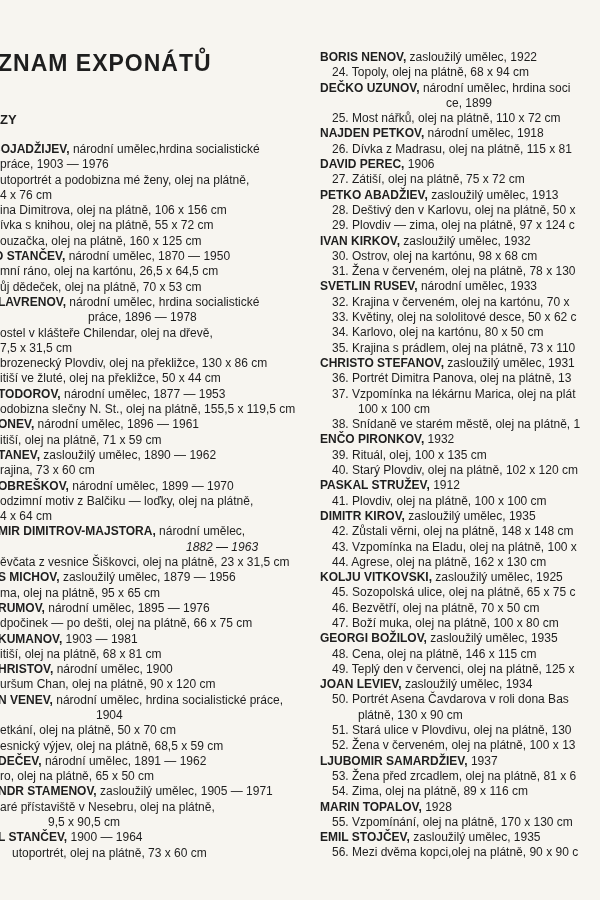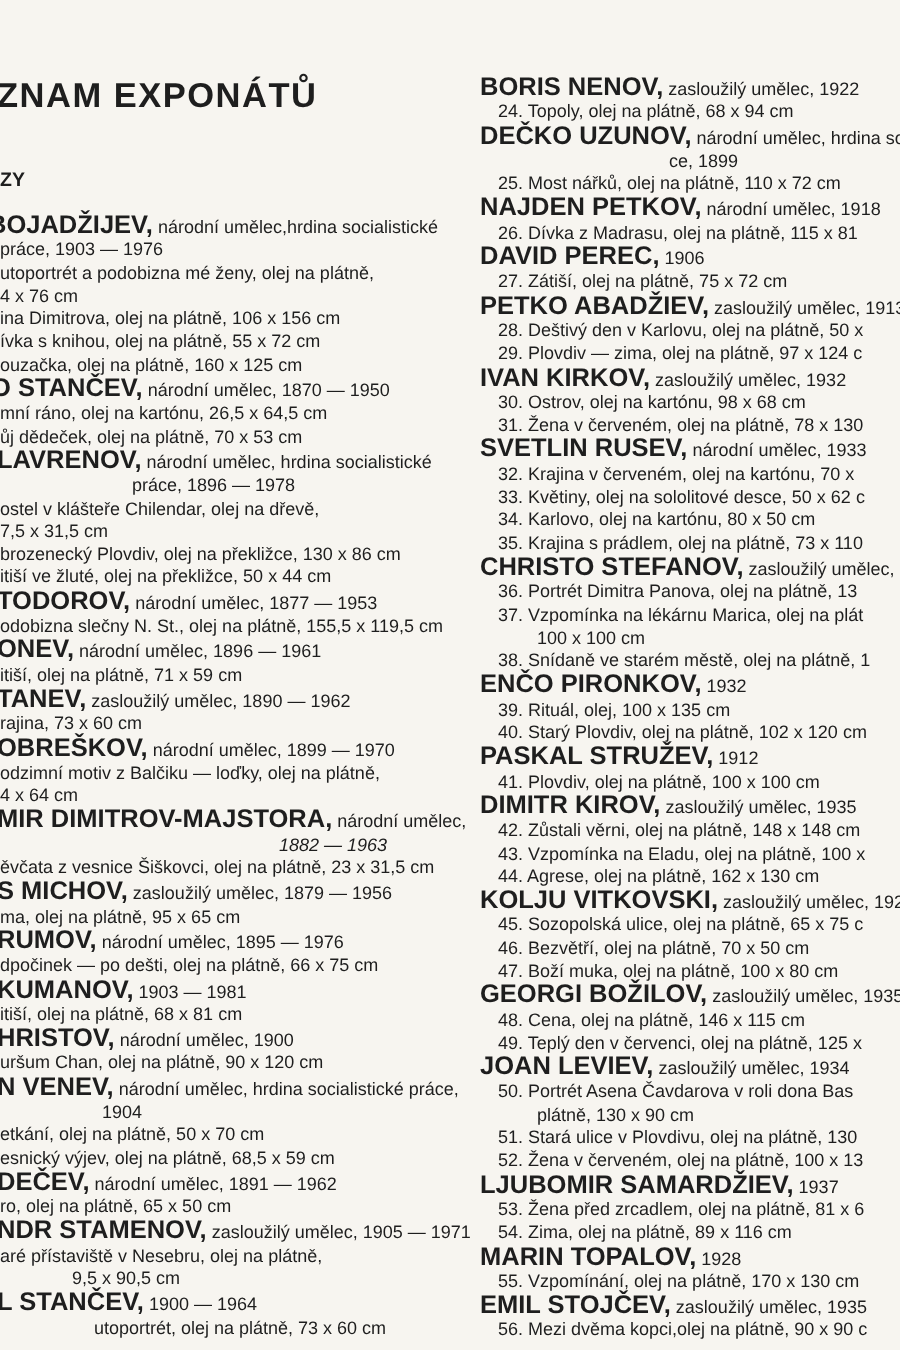--- a/index.html
+++ b/index.html
@@ -15,21 +15,21 @@
       white-space: nowrap;
     }
     .section {
       position: absolute; left: 0; top: 112px;
       font-size: 13px; font-weight: bold; white-space: nowrap;
     }
     .col { position: absolute; font-size: 12px; line-height: 15.3px; }
     .col-left { left: 0; top: 142px; width: 308px; }
     .col-right { left: 320px; top: 50px; width: 300px; }
     .line { white-space: nowrap; overflow: visible; display: block; }
-    .artist b { font-weight: bold; font-size: 17px; }
+    .artist b { font-weight: bold; font-size: 12px; }
   </style>
 </head>
 <body>
 
 <div class="title">ZNAM EXPONÁTŮ</div>
 <div class="section">ZY</div>
 
 <div class="col col-left" id="col-left">
     <div class="line artist" style="margin-left: -8px;"><b>BOJADŽIJEV,</b><span> národní umělec,hrdina socialistické</span></div>
     <div class="line" style="">práce, 1903 — 1976</div>
@@ -61,30 +61,30 @@
     <div class="line" style="margin-left: 0px;">ěvčata z vesnice Šiškovci, olej na plátně, 23 x 31,5 cm</div>
     <div class="line artist" style="margin-left: -2px;"><b>S MICHOV,</b><span> zasloužilý umělec, 1879 — 1956</span></div>
     <div class="line" style="margin-left: 0px;">ma, olej na plátně, 95 x 65 cm</div>
     <div class="line artist" style="margin-left: -2px;"><b>RUMOV,</b><span> národní umělec, 1895 — 1976</span></div>
     <div class="line" style="margin-left: 0px;">dpočinek — po dešti, olej na plátně, 66 x 75 cm</div>
     <div class="line artist" style="margin-left: -2px;"><b>KUMANOV,</b><span> 1903 — 1981</span></div>
     <div class="line" style="margin-left: 0px;">itiší, olej na plátně, 68 x 81 cm</div>
     <div class="line artist" style="margin-left: -2px;"><b>HRISTOV,</b><span> národní umělec, 1900</span></div>
     <div class="line" style="margin-left: 0px;">uršum Chan, olej na plátně, 90 x 120 cm</div>
     <div class="line artist" style="margin-left: -2px;"><b>N VENEV,</b><span> národní umělec, hrdina socialistické práce,</span></div>
-    <div class="line" style="margin-left: 68px;">1904</div>
+    <div class="line" style="margin-left: 96px;">1904</div>
     <div class="line" style="margin-left: 0px;">etkání, olej na plátně, 50 x 70 cm</div>
     <div class="line" style="margin-left: 0px;">esnický výjev, olej na plátně, 68,5 x 59 cm</div>
     <div class="line artist" style="margin-left: -2px;"><b>DEČEV,</b><span> národní umělec, 1891 — 1962</span></div>
     <div class="line" style="margin-left: 0px;">ro, olej na plátně, 65 x 50 cm</div>
     <div class="line artist" style="margin-left: -2px;"><b>NDR STAMENOV,</b><span> zasloužilý umělec, 1905 — 1971</span></div>
     <div class="line" style="margin-left: 0px;">aré přístaviště v Nesebru, olej na plátně,</div>
     <div class="line" style="margin-left: 0px; padding-left: 48px;">9,5 x 90,5 cm</div>
     <div class="line artist" style="margin-left: -2px;"><b>L STANČEV,</b><span> 1900 — 1964</span></div>
-    <div class="line" style="margin-left: 12px; text-align: center;">utoportrét, olej na plátně, 73 x 60 cm</div>
+    <div class="line" style="margin-left: 12px;">utoportrét, olej na plátně, 73 x 60 cm</div>
   </div>
 <div class="col col-right" id="col-right">
     <div class="line artist" style="margin-left: 0px;"><b>BORIS NENOV,</b><span> zasloužilý umělec, 1922</span></div>
     <div class="line" style="margin-left: 12px;">24.  Topoly, olej na plátně, 68 x 94 cm</div>
     <div class="line artist" style="margin-left: 0px;"><b>DEČKO UZUNOV,</b><span> národní umělec, hrdina soci</span></div>
     <div class="line" style="margin-left: 126px;">ce, 1899</div>
     <div class="line" style="margin-left: 12px;">25.  Most nářků, olej na plátně, 110 x 72 cm</div>
     <div class="line artist" style="margin-left: 0px;"><b>NAJDEN PETKOV,</b><span> národní umělec, 1918</span></div>
     <div class="line" style="margin-left: 12px;">26.  Dívka z Madrasu, olej na plátně, 115 x 81</div>
     <div class="line artist" style="margin-left: 0px;"><b>DAVID PEREC,</b><span> 1906</span></div>

